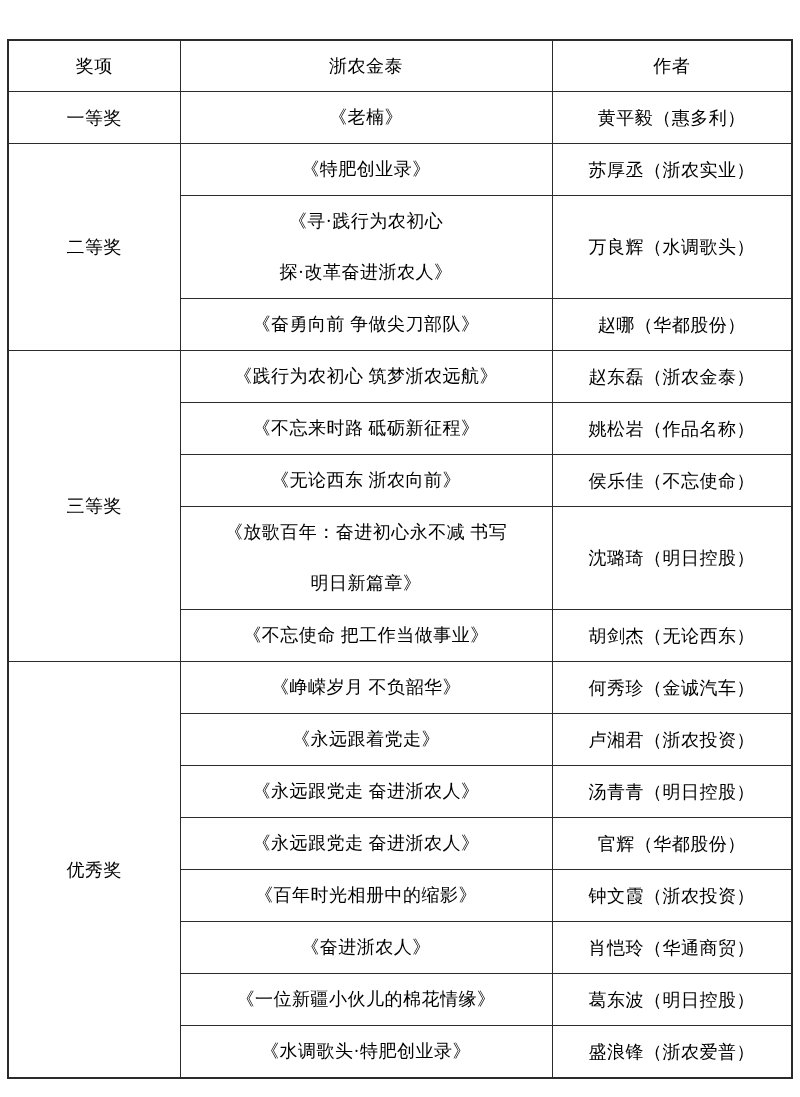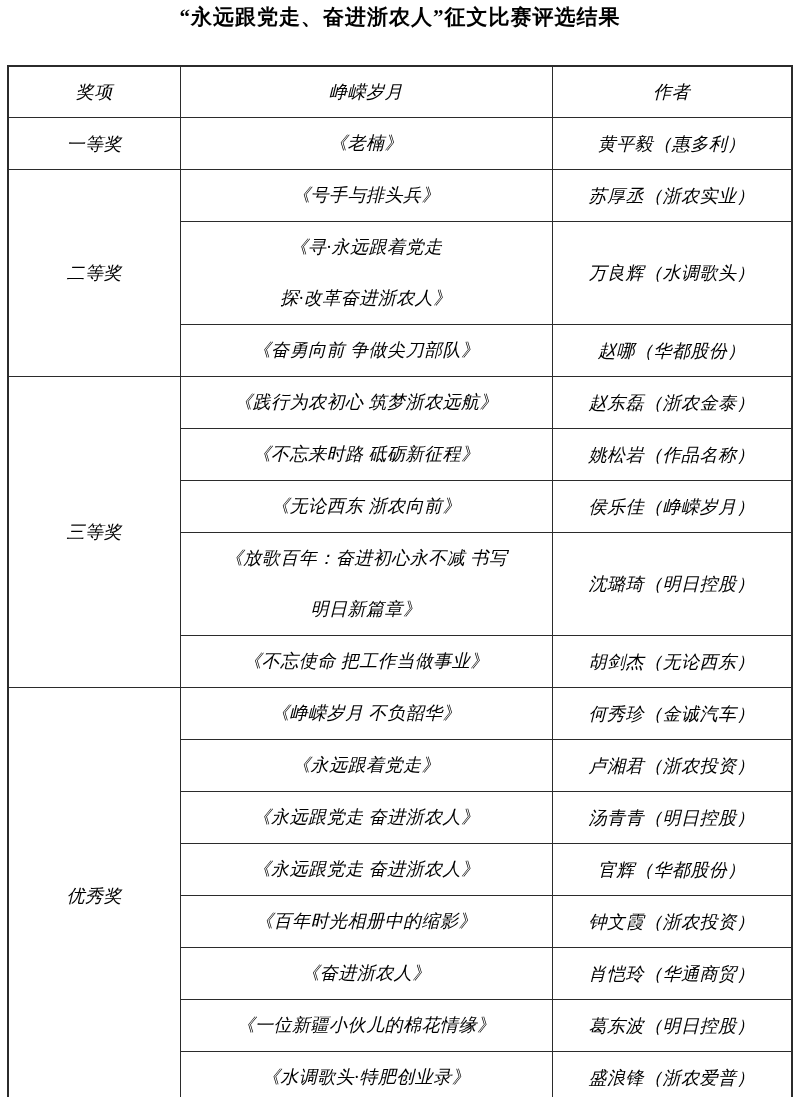--- a/index.html
+++ b/index.html
@@ -35,73 +35,71 @@
   }
   table.results th,
   table.results td {
     border: 1px solid #2b2b2b;
     text-align: center;
     vertical-align: middle;
     font-size: 18px;
     font-weight: normal;
     padding: 0;
     letter-spacing: 0.5px;
-    font-style: italic;
   }
   table.results th {
     height: 50px;
   }
   table.results td {
     height: 49px;
   }
   .title-line {
     line-height: 51px;
     white-space: nowrap;
   }
   .award-cell, .author-cell {
     line-height: 26px;
   }
 </style>
 </head>
 <body>
 
 <div class="page">
-  <h1 class="page-title">“永远跟党走、奋进浙农人”征文比赛评选结果</h1>
 
   <table class="results">
     <colgroup>
       <col style="width:172px">
       <col style="width:372px">
       <col style="width:240px">
     </colgroup>
     <thead>
       <tr>
         <th>奖项</th>
-        <th>峥嵘岁月</th>
+        <th>浙农金泰</th>
         <th>作者</th>
       </tr>
     </thead>
     <tbody>
         <tr>
           <td rowspan="1" class="award-cell">一等奖</td>
           <td class="title-cell">
             <div class="title-line">《老楠》</div>
           </td>
           <td class="author-cell">黄平毅（惠多利）</td>
         </tr>
         <tr>
           <td rowspan="3" class="award-cell">二等奖</td>
           <td class="title-cell">
-            <div class="title-line">《号手与排头兵》</div>
+            <div class="title-line">《特肥创业录》</div>
           </td>
           <td class="author-cell">苏厚丞（浙农实业）</td>
         </tr>
         <tr>
           <td class="title-cell">
-            <div class="title-line">《寻·永远跟着党走</div>
+            <div class="title-line">《寻·践行为农初心</div>
             <div class="title-line">探·改革奋进浙农人》</div>
           </td>
           <td class="author-cell">万良辉（水调歌头）</td>
         </tr>
         <tr>
           <td class="title-cell">
             <div class="title-line">《奋勇向前 争做尖刀部队》</div>
           </td>
           <td class="author-cell">赵哪（华都股份）</td>
         </tr>
@@ -115,21 +113,21 @@
         <tr>
           <td class="title-cell">
             <div class="title-line">《不忘来时路 砥砺新征程》</div>
           </td>
           <td class="author-cell">姚松岩（作品名称）</td>
         </tr>
         <tr>
           <td class="title-cell">
             <div class="title-line">《无论西东 浙农向前》</div>
           </td>
-          <td class="author-cell">侯乐佳（峥嵘岁月）</td>
+          <td class="author-cell">侯乐佳（不忘使命）</td>
         </tr>
         <tr>
           <td class="title-cell">
             <div class="title-line">《放歌百年：奋进初心永不减 书写</div>
             <div class="title-line">明日新篇章》</div>
           </td>
           <td class="author-cell">沈璐琦（明日控股）</td>
         </tr>
         <tr>
           <td class="title-cell">

